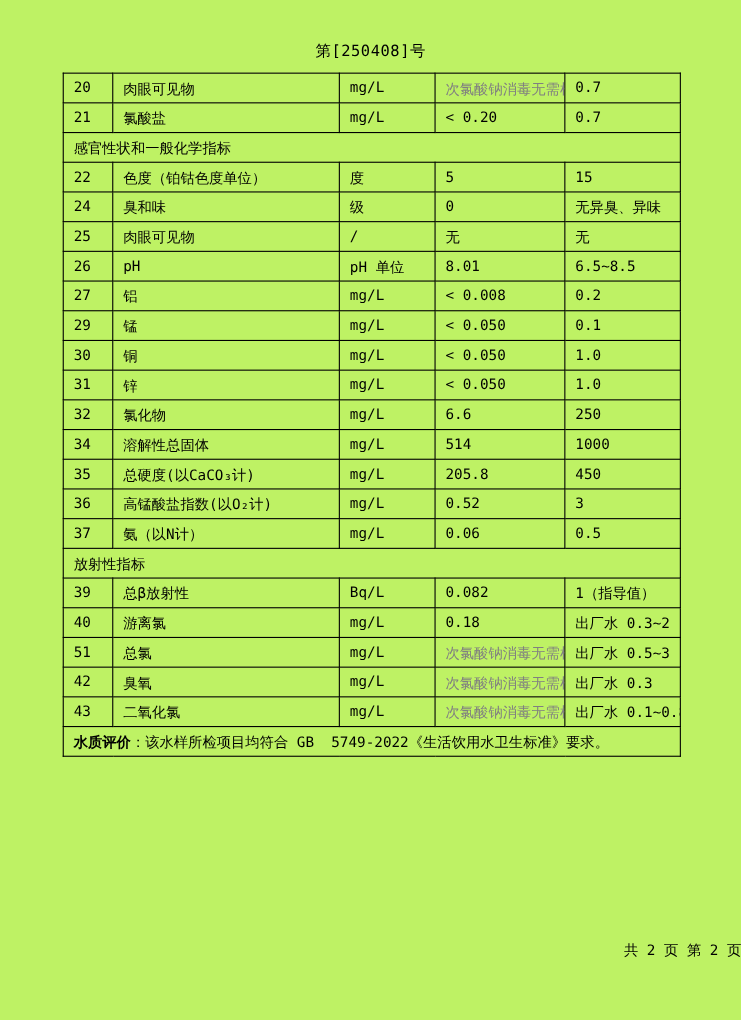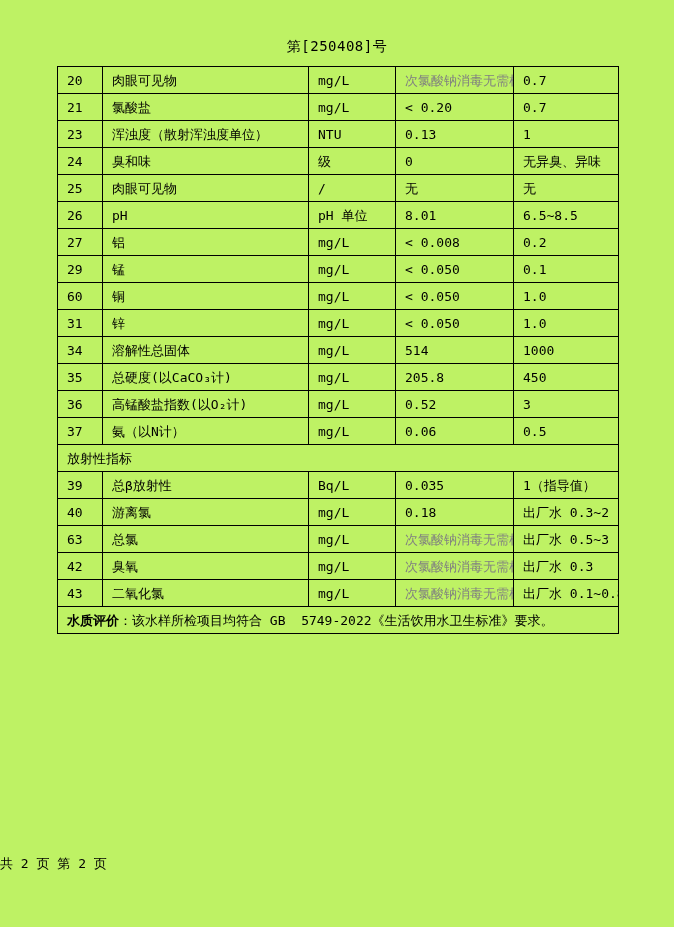--- a/index.html
+++ b/index.html
@@ -28,21 +28,21 @@
     vertical-align:middle;
     overflow:hidden;
     white-space:nowrap;
   }
   tr.section-row td { padding-left:9px; }
   td.muted { color:#808080; font-size:10px; }
   tr.eval-row td { white-space:pre-wrap; }
   .eval-label { font-weight:bold;font-family:Liberation Mono, monospace; }
   .page-footer {
     position:absolute; top:855px; left:0; width:100%;
-    text-align:left; font-size:13px;
+    text-align:right; font-size:13px;
   }
 </style>
 </head>
 <body>
 
 <div class="page">
 
   <div class="doc-number">第[250408]号</div>
 
   <table class="report-table">
@@ -61,26 +61,29 @@
           <td class="muted">次氯酸钠消毒无需检测</td>
           <td>0.7</td>
         </tr>
         <tr class="data-row">
           <td>21</td>
           <td>氯酸盐</td>
           <td>mg/L</td>
           <td>&lt; 0.20</td>
           <td>0.7</td>
         </tr>
-        <tr class="data-row">
-          <td>23</td>
-          <td>浑浊度（散射浑浊度单位）</td>
-          <td>NTU</td>
-          <td>0.13</td>
-          <td>1</td>
+        <tr class="section-row">
+          <td colspan="5">感官性状和一般化学指标</td>
+        </tr>
+        <tr class="data-row">
+          <td>22</td>
+          <td>色度（铂钴色度单位）</td>
+          <td>度</td>
+          <td>5</td>
+          <td>15</td>
         </tr>
         <tr class="data-row">
           <td>24</td>
           <td>臭和味</td>
           <td>级</td>
           <td>0</td>
           <td>无异臭、异味</td>
         </tr>
         <tr class="data-row">
           <td>25</td>
@@ -104,32 +107,39 @@
           <td>0.2</td>
         </tr>
         <tr class="data-row">
           <td>29</td>
           <td>锰</td>
           <td>mg/L</td>
           <td>&lt; 0.050</td>
           <td>0.1</td>
         </tr>
         <tr class="data-row">
-          <td>60</td>
+          <td>30</td>
           <td>铜</td>
           <td>mg/L</td>
           <td>&lt; 0.050</td>
           <td>1.0</td>
         </tr>
         <tr class="data-row">
           <td>31</td>
           <td>锌</td>
           <td>mg/L</td>
           <td>&lt; 0.050</td>
           <td>1.0</td>
+        </tr>
+        <tr class="data-row">
+          <td>32</td>
+          <td>氯化物</td>
+          <td>mg/L</td>
+          <td>6.6</td>
+          <td>250</td>
         </tr>
         <tr class="data-row">
           <td>34</td>
           <td>溶解性总固体</td>
           <td>mg/L</td>
           <td>514</td>
           <td>1000</td>
         </tr>
         <tr class="data-row">
           <td>35</td>
@@ -152,32 +162,32 @@
           <td>0.06</td>
           <td>0.5</td>
         </tr>
         <tr class="section-row">
           <td colspan="5">放射性指标</td>
         </tr>
         <tr class="data-row">
           <td>39</td>
           <td>总β放射性</td>
           <td>Bq/L</td>
-          <td>0.035</td>
+          <td>0.082</td>
           <td>1（指导值）</td>
         </tr>
         <tr class="data-row">
           <td>40</td>
           <td>游离氯</td>
           <td>mg/L</td>
           <td>0.18</td>
           <td>出厂水 0.3~2</td>
         </tr>
         <tr class="data-row">
-          <td>63</td>
+          <td>51</td>
           <td>总氯</td>
           <td>mg/L</td>
           <td class="muted">次氯酸钠消毒无需检测</td>
           <td>出厂水 0.5~3</td>
         </tr>
         <tr class="data-row">
           <td>42</td>
           <td>臭氧</td>
           <td>mg/L</td>
           <td class="muted">次氯酸钠消毒无需检测</td>

